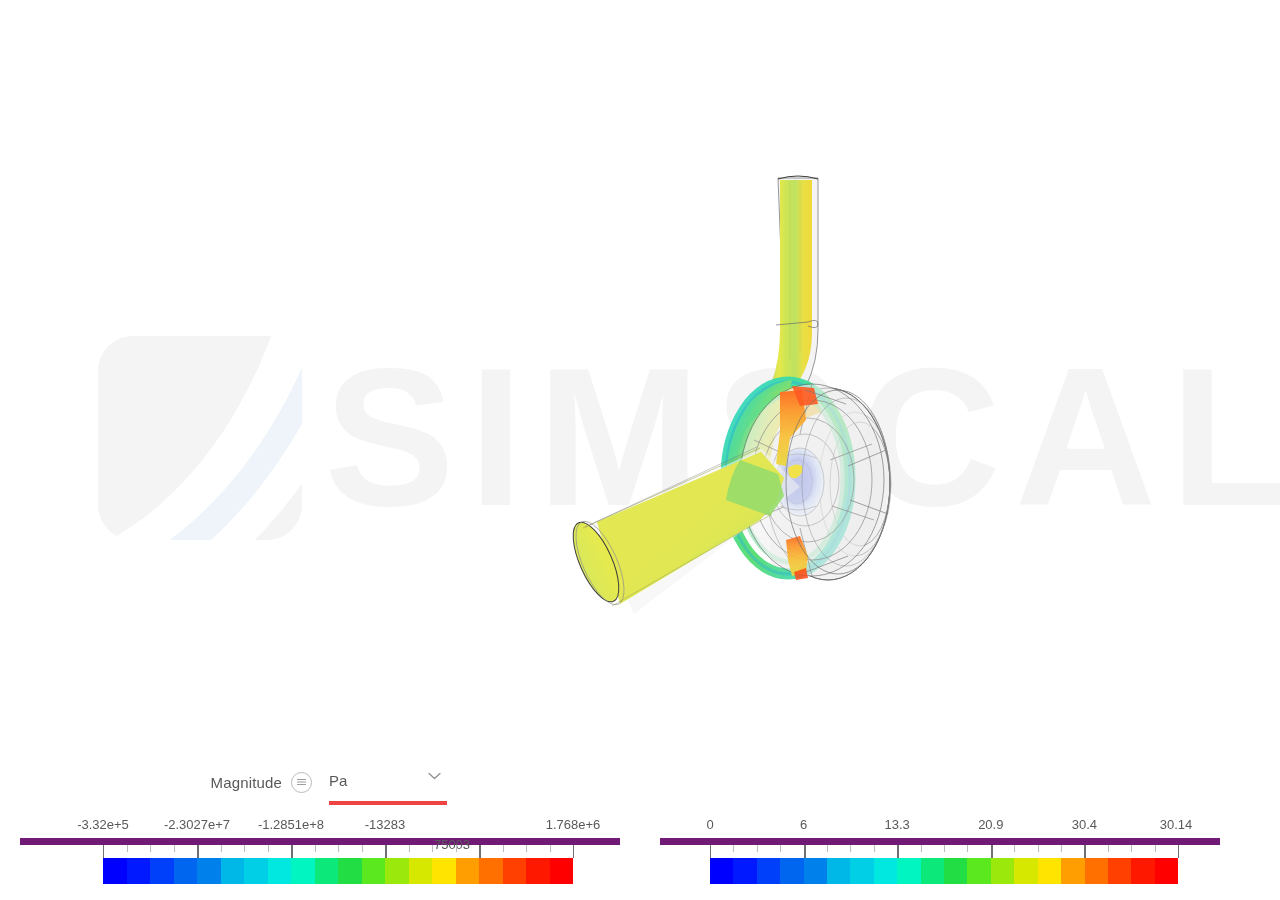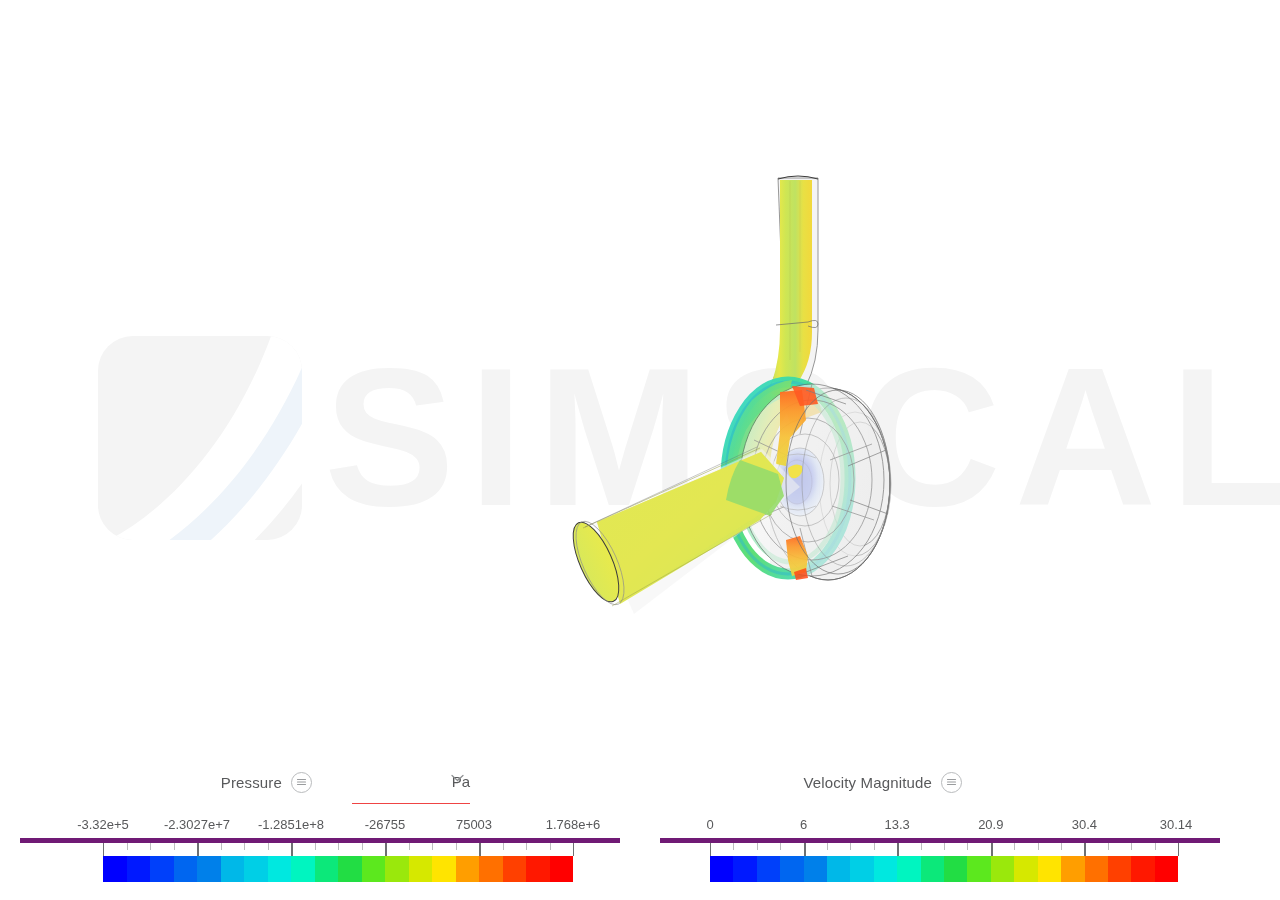--- a/index.html
+++ b/index.html
@@ -100,29 +100,28 @@
     margin-left: 9px;
     display: flex;
     align-items: center;
     justify-content: center;
     flex: 0 0 auto;
     cursor: pointer;
   }
   .menu-icon svg { display: block; }
 
   .unit-select {
-    margin-left: 40px;
+    margin-left: 17px;
     width: 118px;
     height: 42px;
     position: relative;
-    border-bottom: 1px solid #ef4444;
+    border-bottom: 4px solid #ef4444;
     display: flex;
     align-items: center;
     cursor: pointer;
-    justify-content: flex-end;
   }
   .unit-value {
     font-size: 15px;
     color: #58595b;
   }
   .chev {
     position: absolute;
     right: 6px;
     top: 13px;
     width: 13px;
@@ -132,21 +131,21 @@
   
   .legend-scale {
     position: absolute;
     left: 0;
     top: 56px;
     width: 100%;
   }
   .tick-labels {
     position: relative;
     height: 22px;
-    border-bottom: 5px solid #701a75;
+    border-bottom: 7px solid #701a75;
   }
   .tick-labels span {
     position: absolute;
     top: 0;
     font-size: 13px;
     color: #58595b;
     white-space: nowrap;
     transform: translateX(-50%);
     line-height: 18px;
   }
@@ -360,21 +359,21 @@
       <path d="M806 572 L848 556" stroke="#7c7c7c" stroke-width="0.7" fill="none"></path>
       <path d="M886 450 L848 466" stroke="#7c7c7c" stroke-width="0.7" fill="none"></path>
       <path d="M888 514 L850 500" stroke="#7c7c7c" stroke-width="0.7" fill="none"></path>
     </g>
   </svg>
 </div>
 
 <div id="legend-pressure" class="legend">
   <div class="legend-header">
     <div class="legend-title-wrap">
-      <span class="legend-title">Pressure</span>
+      <span class="legend-title">Magnitude</span>
       <span class="menu-icon">
         <svg width="11" height="8" viewBox="0 0 11 8" aria-hidden="true">
           <g stroke="#9a9c9e" stroke-width="1.1" stroke-linecap="round">
             <line x1="1.5" y1="1.5" x2="9.5" y2="1.5"></line>
             <line x1="1.5" y1="4" x2="9.5" y2="4"></line>
             <line x1="1.5" y1="6.5" x2="9.5" y2="6.5"></line>
           </g>
         </svg>
       </span>
     </div>
@@ -384,22 +383,22 @@
         <polyline points="1,1.5 6.5,6.5 12,1.5" fill="none" stroke="#8b8d8f" stroke-width="1.2" stroke-linecap="round" stroke-linejoin="round"></polyline>
       </svg>
     </div>
   </div>
 
   <div class="legend-scale">
     <div class="tick-labels" style="margin-left: 0px;">
         <span style="left: 83px;">-3.32e+5</span>
         <span style="left: 177px;">-2.3027e+7</span>
         <span style="left: 271px;">-1.2851e+8</span>
-        <span style="left: 365px;">-26755</span>
-        <span style="left: 454px;">75003</span>
+        <span style="left: 365px;">-13283</span>
+        <span style="left: 432px; margin-top: 20px;">75003</span>
         <span style="left: 553px;">1.768e+6</span>
       </div>
     <div class="tick-row" style="margin-left: 0px;">
         <i class="end" style="left: 83px;"></i>
         <i class="minor" style="left: 106.5px;"></i>
         <i class="minor" style="left: 130px;"></i>
         <i class="minor" style="left: 153.5px;"></i>
         <i class="major" style="left: 177px;"></i>
         <i class="minor" style="left: 200.5px;"></i>
         <i class="minor" style="left: 224px;"></i>
@@ -438,32 +437,20 @@
         <u style="background: rgb(255, 112, 0);"></u>
         <u style="background: rgb(255, 64, 0);"></u>
         <u style="background: rgb(255, 24, 0);"></u>
         <u style="background: rgb(255, 0, 0);"></u>
       </div>
   </div>
 </div>
 
 <div id="legend-velocity" class="legend">
   <div class="legend-header">
-    <div class="legend-title-wrap">
-      <span class="legend-title">Velocity Magnitude</span>
-      <span class="menu-icon">
-        <svg width="11" height="8" viewBox="0 0 11 8" aria-hidden="true">
-          <g stroke="#9a9c9e" stroke-width="1.1" stroke-linecap="round">
-            <line x1="1.5" y1="1.5" x2="9.5" y2="1.5"></line>
-            <line x1="1.5" y1="4" x2="9.5" y2="4"></line>
-            <line x1="1.5" y1="6.5" x2="9.5" y2="6.5"></line>
-          </g>
-        </svg>
-      </span>
-    </div>
   </div>
 
   <div class="legend-scale">
     <div class="tick-labels" style="margin-left: 0px;">
         <span style="left: 50px;">0</span>
         <span style="left: 143.6px;">6</span>
         <span style="left: 237.2px;">13.3</span>
         <span style="left: 330.8px;">20.9</span>
         <span style="left: 424.4px;">30.4</span>
         <span style="left: 516px;">30.14</span>

